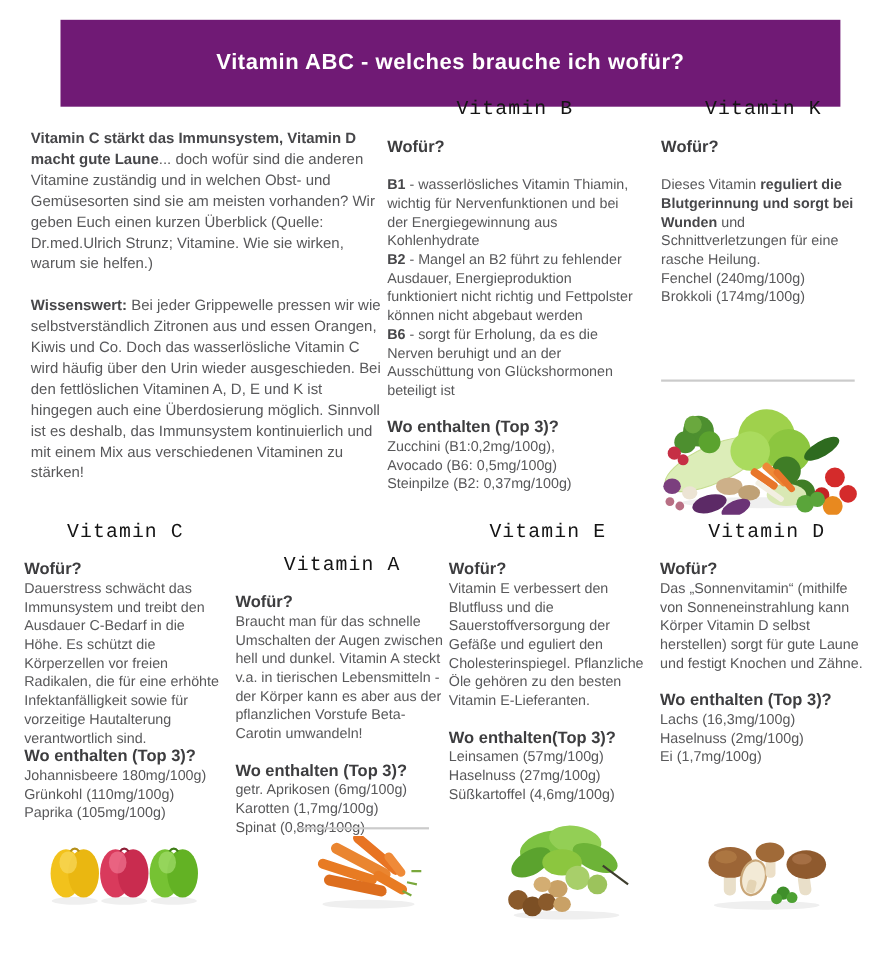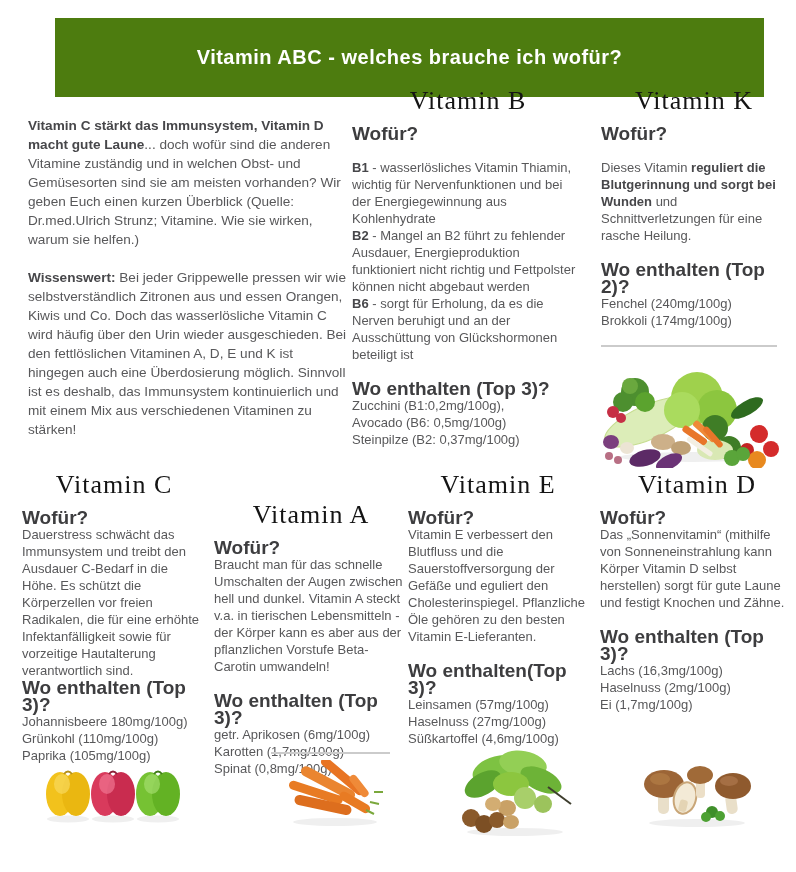--- a/index.html
+++ b/index.html
@@ -1,35 +1,35 @@
 <!DOCTYPE html>
 <html><head>
 <meta charset="utf-8">
 <style>
   html,body{margin:0;padding:0;background:#ffffff;}
   .page{position:relative;width:796px;height:872px;background:#fff;overflow:hidden;
         font-family:"Liberation Sans",sans-serif;color:#58585a;}
 
   
-  .banner{position:absolute;left:55px;top:18px;width:709px;height:79px;background:#4d7c0f;
+  .banner{position:absolute;left:55px;top:18px;width:709px;height:79px;background:#701a75;
           display:flex;align-items:center;justify-content:center;}
   .banner h1{margin:0;color:#ffffff;font-size:20px;font-weight:bold;letter-spacing:.5px;
              font-family:"Liberation Sans",sans-serif;}
 
   
   .intro{position:absolute;left:28px;top:116px;width:322px;font-size:13.6px;line-height:19px;}
   .intro .rich{margin:0;}
   #intro-p2{margin-top:19px;}
   .rich b{color:#47474a;}
 
   
   .vit{position:absolute;font-size:13px;line-height:17px;}
-  .vit-title{font-family:Liberation Serif, serif;font-weight:normal;font-size:26px;
+  .vit-title{font-family:Liberation Mono, monospace;font-weight:normal;font-size:18px;
              color:#141414;text-align:center;margin:0 0 16px 0;letter-spacing:1px;}
-  .wofur,.where{font-weight:bold;color:#3d3d3f;font-size:19px;}
+  .wofur,.where{font-weight:bold;color:#3d3d3f;font-size:15px;}
   .where{margin-top:17px;}
   .vit .body{margin:0;}
   .vit.gap-after-wofur .body{margin-top:17px;}
   .vit.no-gap-where .where{margin-top:0;}
   .rp{margin:0;}
   .items{margin:0;}
   .li-line{margin:0;}
 
   #sec-b{left:352px;top:92px;width:232px;}
   #sec-k{left:601px;top:92px;width:186px;}
@@ -82,21 +82,20 @@
         <div class="li-line">Steinpilze (B2: 0,37mg/100g)</div>
       </div>
   </section>
 
   <section class="vit gap-after-wofur" id="sec-k">
     <h2 class="vit-title">Vitamin K</h2>
     <div class="wofur">Wofür?</div>
     <div class="body rich">
         <div class="rp">Dieses Vitamin <b>reguliert die Blutgerinnung und sorgt bei Wunden</b> und Schnittverletzungen für eine rasche Heilung.</div>
       </div>
-    <div class="where">Wo enthalten (Top 2)?</div>
     <div class="items">
         <div class="li-line">Fenchel (240mg/100g)</div>
         <div class="li-line">Brokkoli (174mg/100g)</div>
       </div>
   </section>
 
   <div class="divider" id="divider-k"></div>
 
   <svg class="photo" id="photo-veg" viewBox="0 0 192 118">
     <ellipse cx="95" cy="107" rx="72" ry="5" fill="#efefef"></ellipse>

